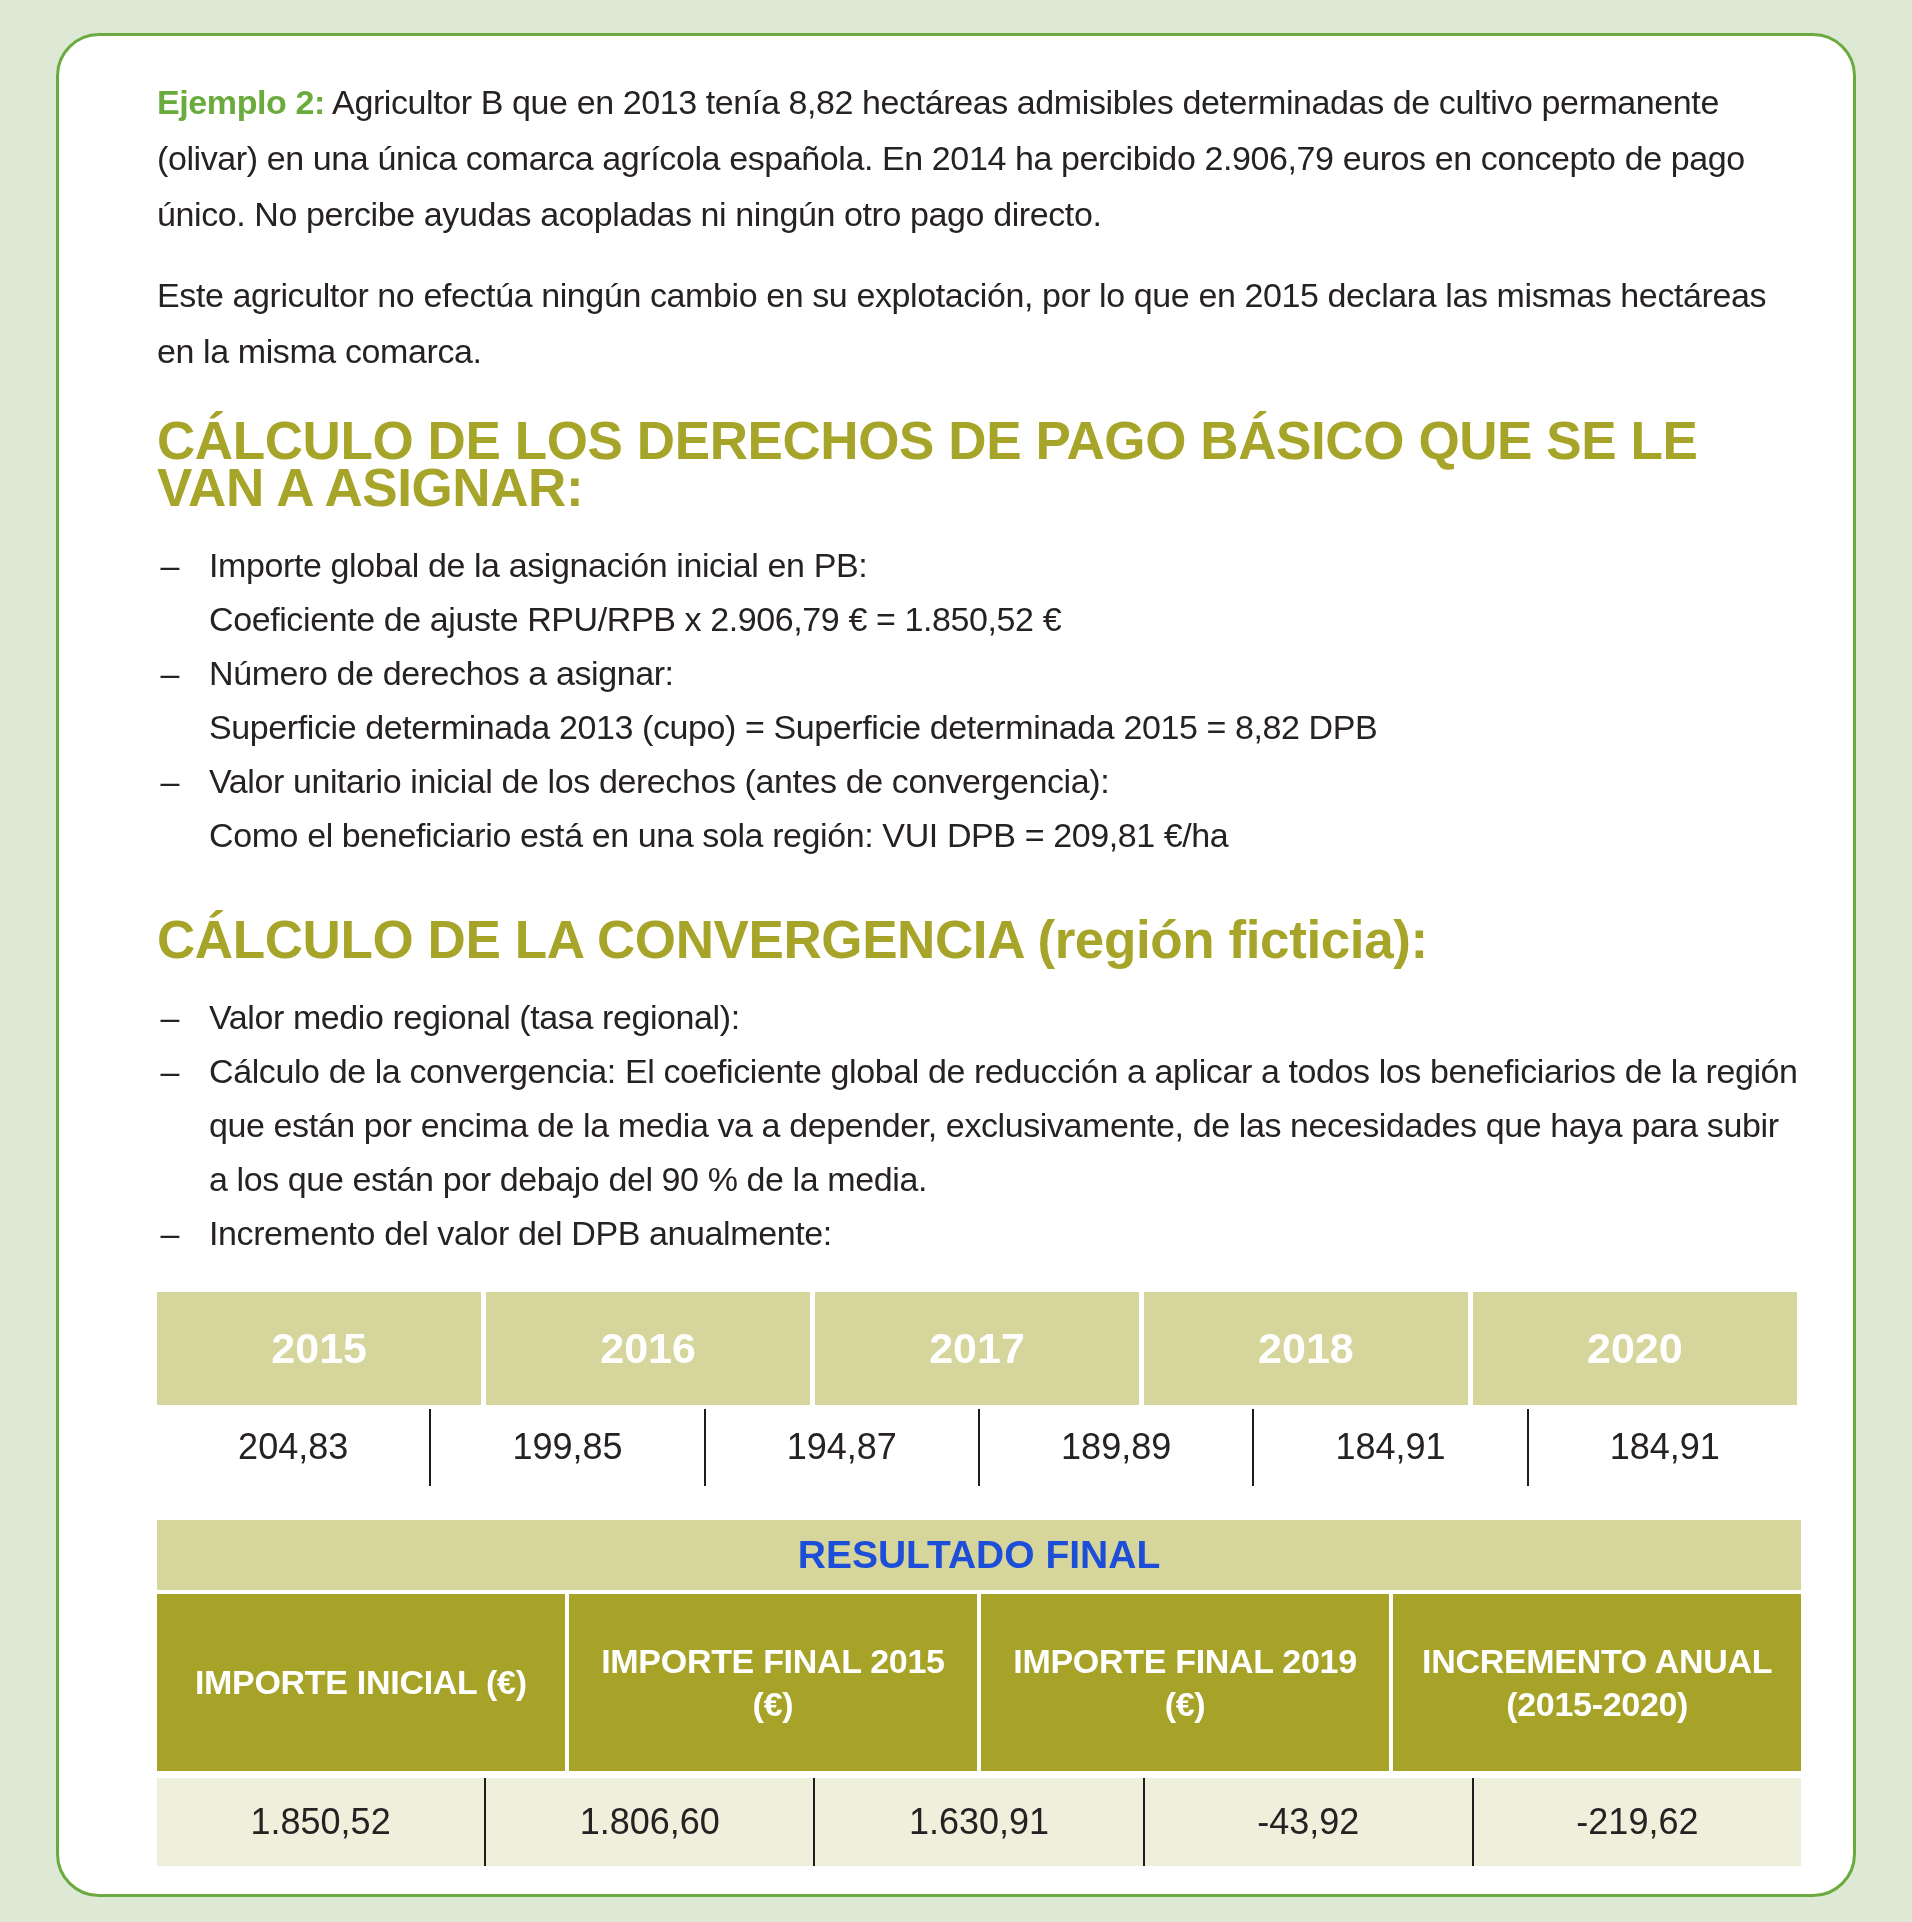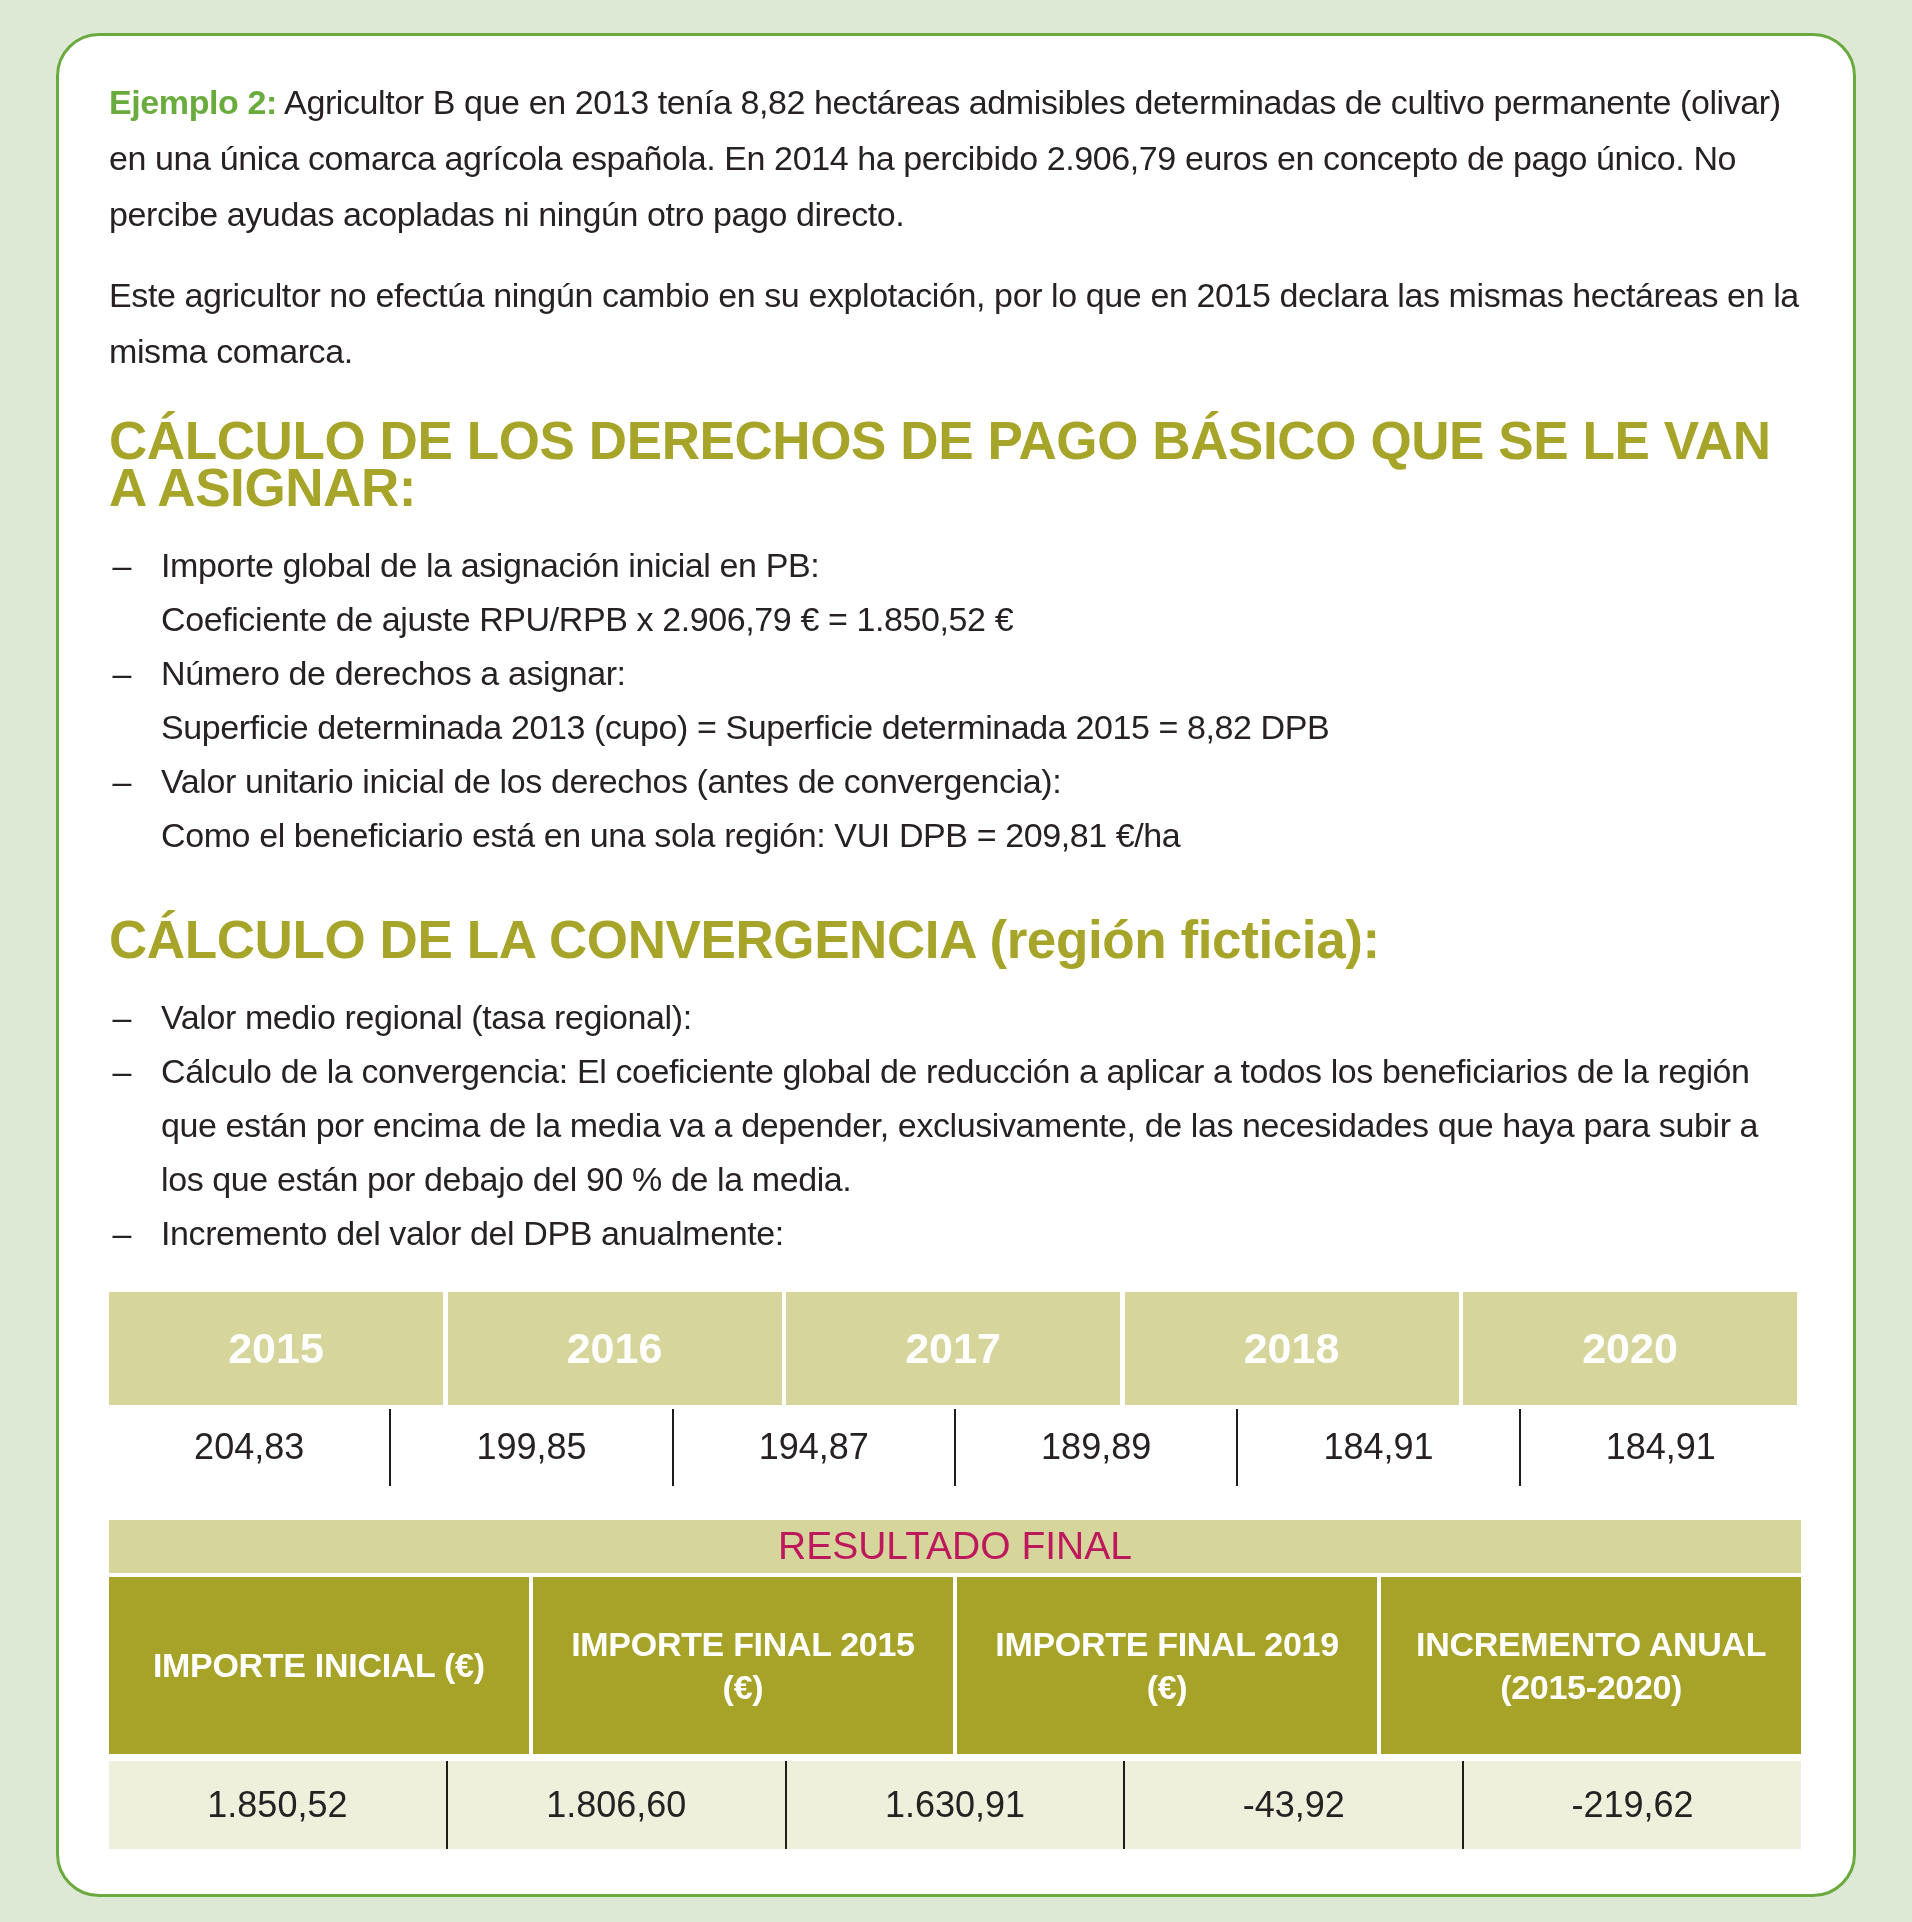--- a/index.html
+++ b/index.html
@@ -11,20 +11,21 @@
     position:relative;
   }
   .card {
     position:absolute; left:56px; top:33px;
     width:1800px; height:1864px;
     background:#ffffff;
     border:3.6px solid #6aaa3f;
     border-radius:43px;
     box-sizing:border-box;
     overflow:hidden;
+    padding-left:48px;
   }
   .content {
     padding:38px 52px 0 50px;
   }
   .body-text {
     font-size:34px; line-height:56px;
     letter-spacing:-0.4px;
   }
   .p1 { margin:0 0 25px 0; }
   .p2 { margin:0; }
@@ -55,23 +56,23 @@
   .yvals .cell {
     flex:1; height:77px; box-sizing:border-box;
     display:flex; align-items:center; justify-content:center;
     font-size:36px; border-left:2.7px solid #1d1d1b;
   }
   .yvals .cell:first-child { border-left:none; }
 
   
   .rtable { margin-top:34px; }
   .rtitle {
-    background:#d6d59c; height:53px;
+    background:#d6d59c; height:70px;
     display:flex; align-items:center; justify-content:center;
-    color:#be185d; font-weight:normal; font-size:39px;
+    color:#1d4ed8; font-weight:bold; font-size:39px;
     margin-bottom:4.5px;
   }
   .rhead { display:flex; }
   .rhead .cell {
     flex:1; margin-right:4.5px;
     background:#a6a328;
     height:177px; box-sizing:border-box; padding:0 23px;
     display:flex; align-items:center; justify-content:center;
     text-align:center;
     color:#ffffff; font-weight:bold; font-size:34px; line-height:43px;

